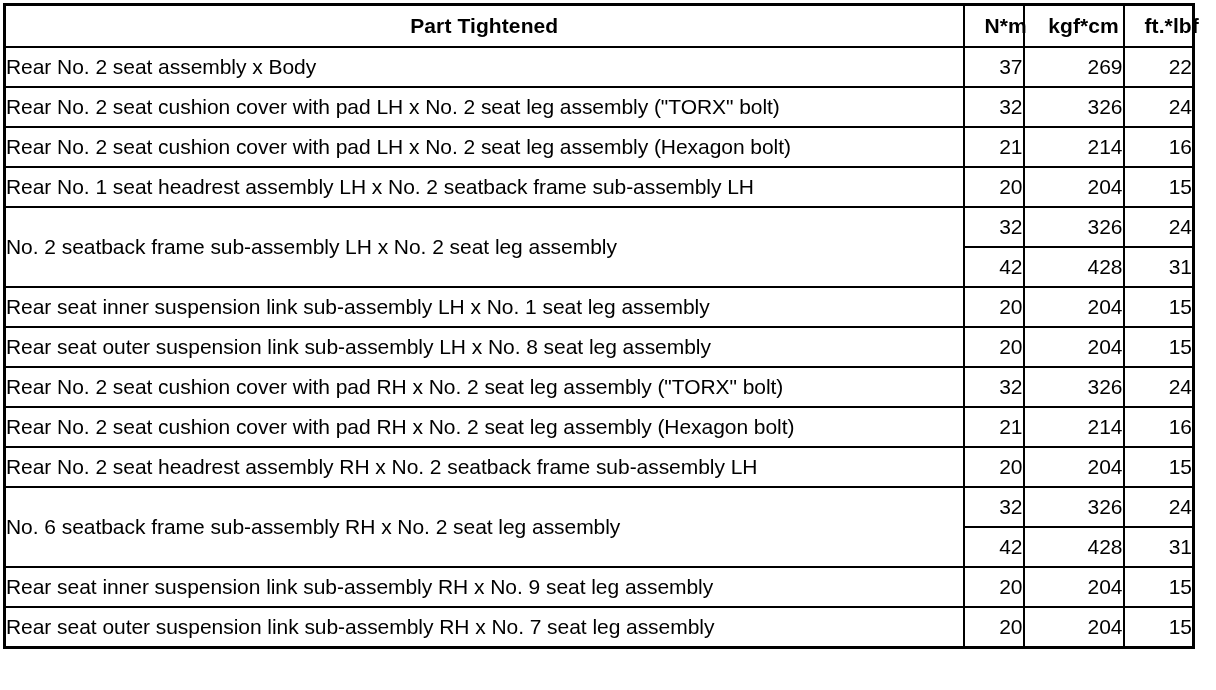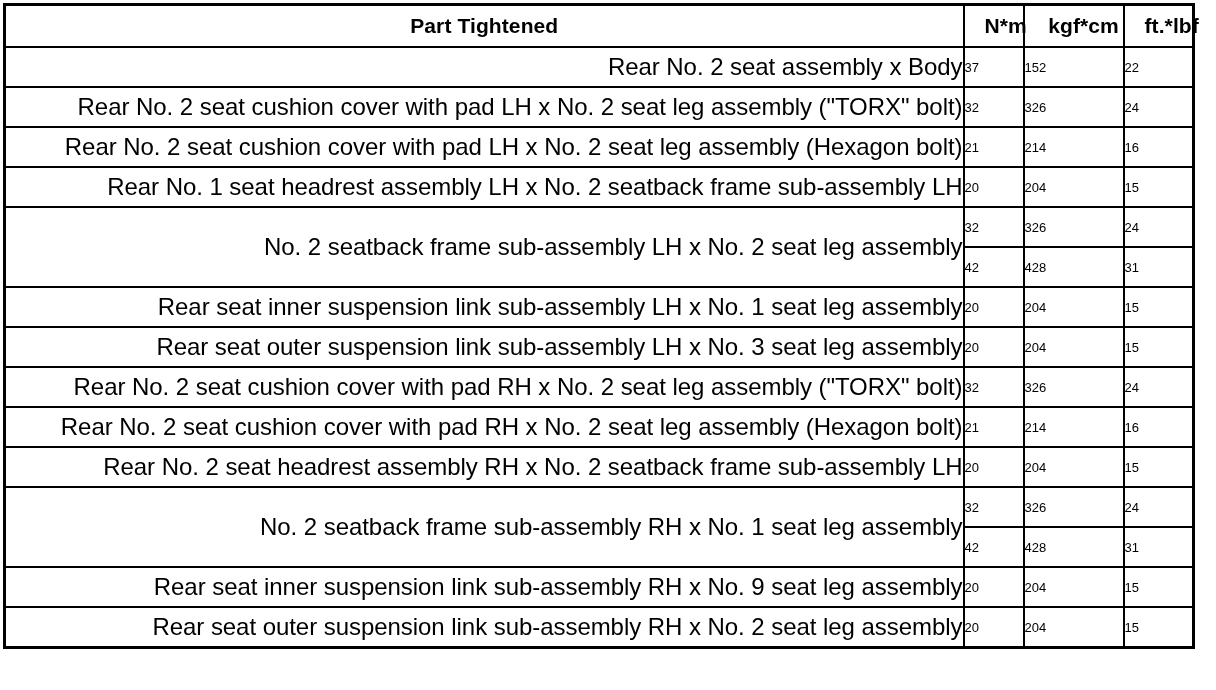--- a/index.html
+++ b/index.html
@@ -59,31 +59,31 @@
   thead th.unit-head {
     text-align: center;
     padding-left: 20px;
   }
 
   tbody td {
     height: 38px;
   }
 
   td.part-cell {
-    text-align: right;
-    font-size: 24px;
+    text-align: left;
+    font-size: 21px;
     padding-left: 7px;
     padding-right: 4px;
     white-space: nowrap;
     letter-spacing: -0.05px;
   }
 
   td.val-cell {
-    text-align: left;
-    font-size: 13px;
+    text-align: right;
+    font-size: 21px;
   }
 
   
   td.part-cell.span2 {
     vertical-align: middle;
     border-radius: 8px;
   }
 </style>
 </head>
 <body>
@@ -102,21 +102,21 @@
         <th class="part-head">Part Tightened</th>
         <th class="unit-head">N*m</th>
         <th class="unit-head">kgf*cm</th>
         <th class="unit-head">ft.*lbf</th>
       </tr>
     </thead>
     <tbody id="table-body">
         <tr>
           <td class="part-cell">Rear No. 2 seat assembly x Body</td>
           <td class="val-cell">37</td>
-          <td class="val-cell">152</td>
+          <td class="val-cell">269</td>
           <td class="val-cell">22</td>
         </tr>
         <tr>
           <td class="part-cell">Rear No. 2 seat cushion cover with pad LH x No. 2 seat leg assembly ("TORX" bolt)</td>
           <td class="val-cell">32</td>
           <td class="val-cell">326</td>
           <td class="val-cell">24</td>
         </tr>
         <tr>
           <td class="part-cell">Rear No. 2 seat cushion cover with pad LH x No. 2 seat leg assembly (Hexagon bolt)</td>
@@ -141,21 +141,21 @@
           <td class="val-cell">428</td>
           <td class="val-cell">31</td>
         </tr>
         <tr>
           <td class="part-cell">Rear seat inner suspension link sub-assembly LH x No. 1 seat leg assembly</td>
           <td class="val-cell">20</td>
           <td class="val-cell">204</td>
           <td class="val-cell">15</td>
         </tr>
         <tr>
-          <td class="part-cell">Rear seat outer suspension link sub-assembly LH x No. 3 seat leg assembly</td>
+          <td class="part-cell">Rear seat outer suspension link sub-assembly LH x No. 8 seat leg assembly</td>
           <td class="val-cell">20</td>
           <td class="val-cell">204</td>
           <td class="val-cell">15</td>
         </tr>
         <tr>
           <td class="part-cell">Rear No. 2 seat cushion cover with pad RH x No. 2 seat leg assembly ("TORX" bolt)</td>
           <td class="val-cell">32</td>
           <td class="val-cell">326</td>
           <td class="val-cell">24</td>
         </tr>
@@ -165,38 +165,38 @@
           <td class="val-cell">214</td>
           <td class="val-cell">16</td>
         </tr>
         <tr>
           <td class="part-cell">Rear No. 2 seat headrest assembly RH x No. 2 seatback frame sub-assembly LH</td>
           <td class="val-cell">20</td>
           <td class="val-cell">204</td>
           <td class="val-cell">15</td>
         </tr>
         <tr>
-          <td class="part-cell span2" rowspan="2">No. 2 seatback frame sub-assembly RH x No. 1 seat leg assembly</td>
+          <td class="part-cell span2" rowspan="2">No. 6 seatback frame sub-assembly RH x No. 2 seat leg assembly</td>
           <td class="val-cell">32</td>
           <td class="val-cell">326</td>
           <td class="val-cell">24</td>
         </tr>
         <tr>
           <td class="val-cell">42</td>
           <td class="val-cell">428</td>
           <td class="val-cell">31</td>
         </tr>
         <tr>
           <td class="part-cell">Rear seat inner suspension link sub-assembly RH x No. 9 seat leg assembly</td>
           <td class="val-cell">20</td>
           <td class="val-cell">204</td>
           <td class="val-cell">15</td>
         </tr>
         <tr>
-          <td class="part-cell">Rear seat outer suspension link sub-assembly RH x No. 2 seat leg assembly</td>
+          <td class="part-cell">Rear seat outer suspension link sub-assembly RH x No. 7 seat leg assembly</td>
           <td class="val-cell">20</td>
           <td class="val-cell">204</td>
           <td class="val-cell">15</td>
         </tr>
       </tbody>
   </table>
 
 </div>
 
 </body></html>

